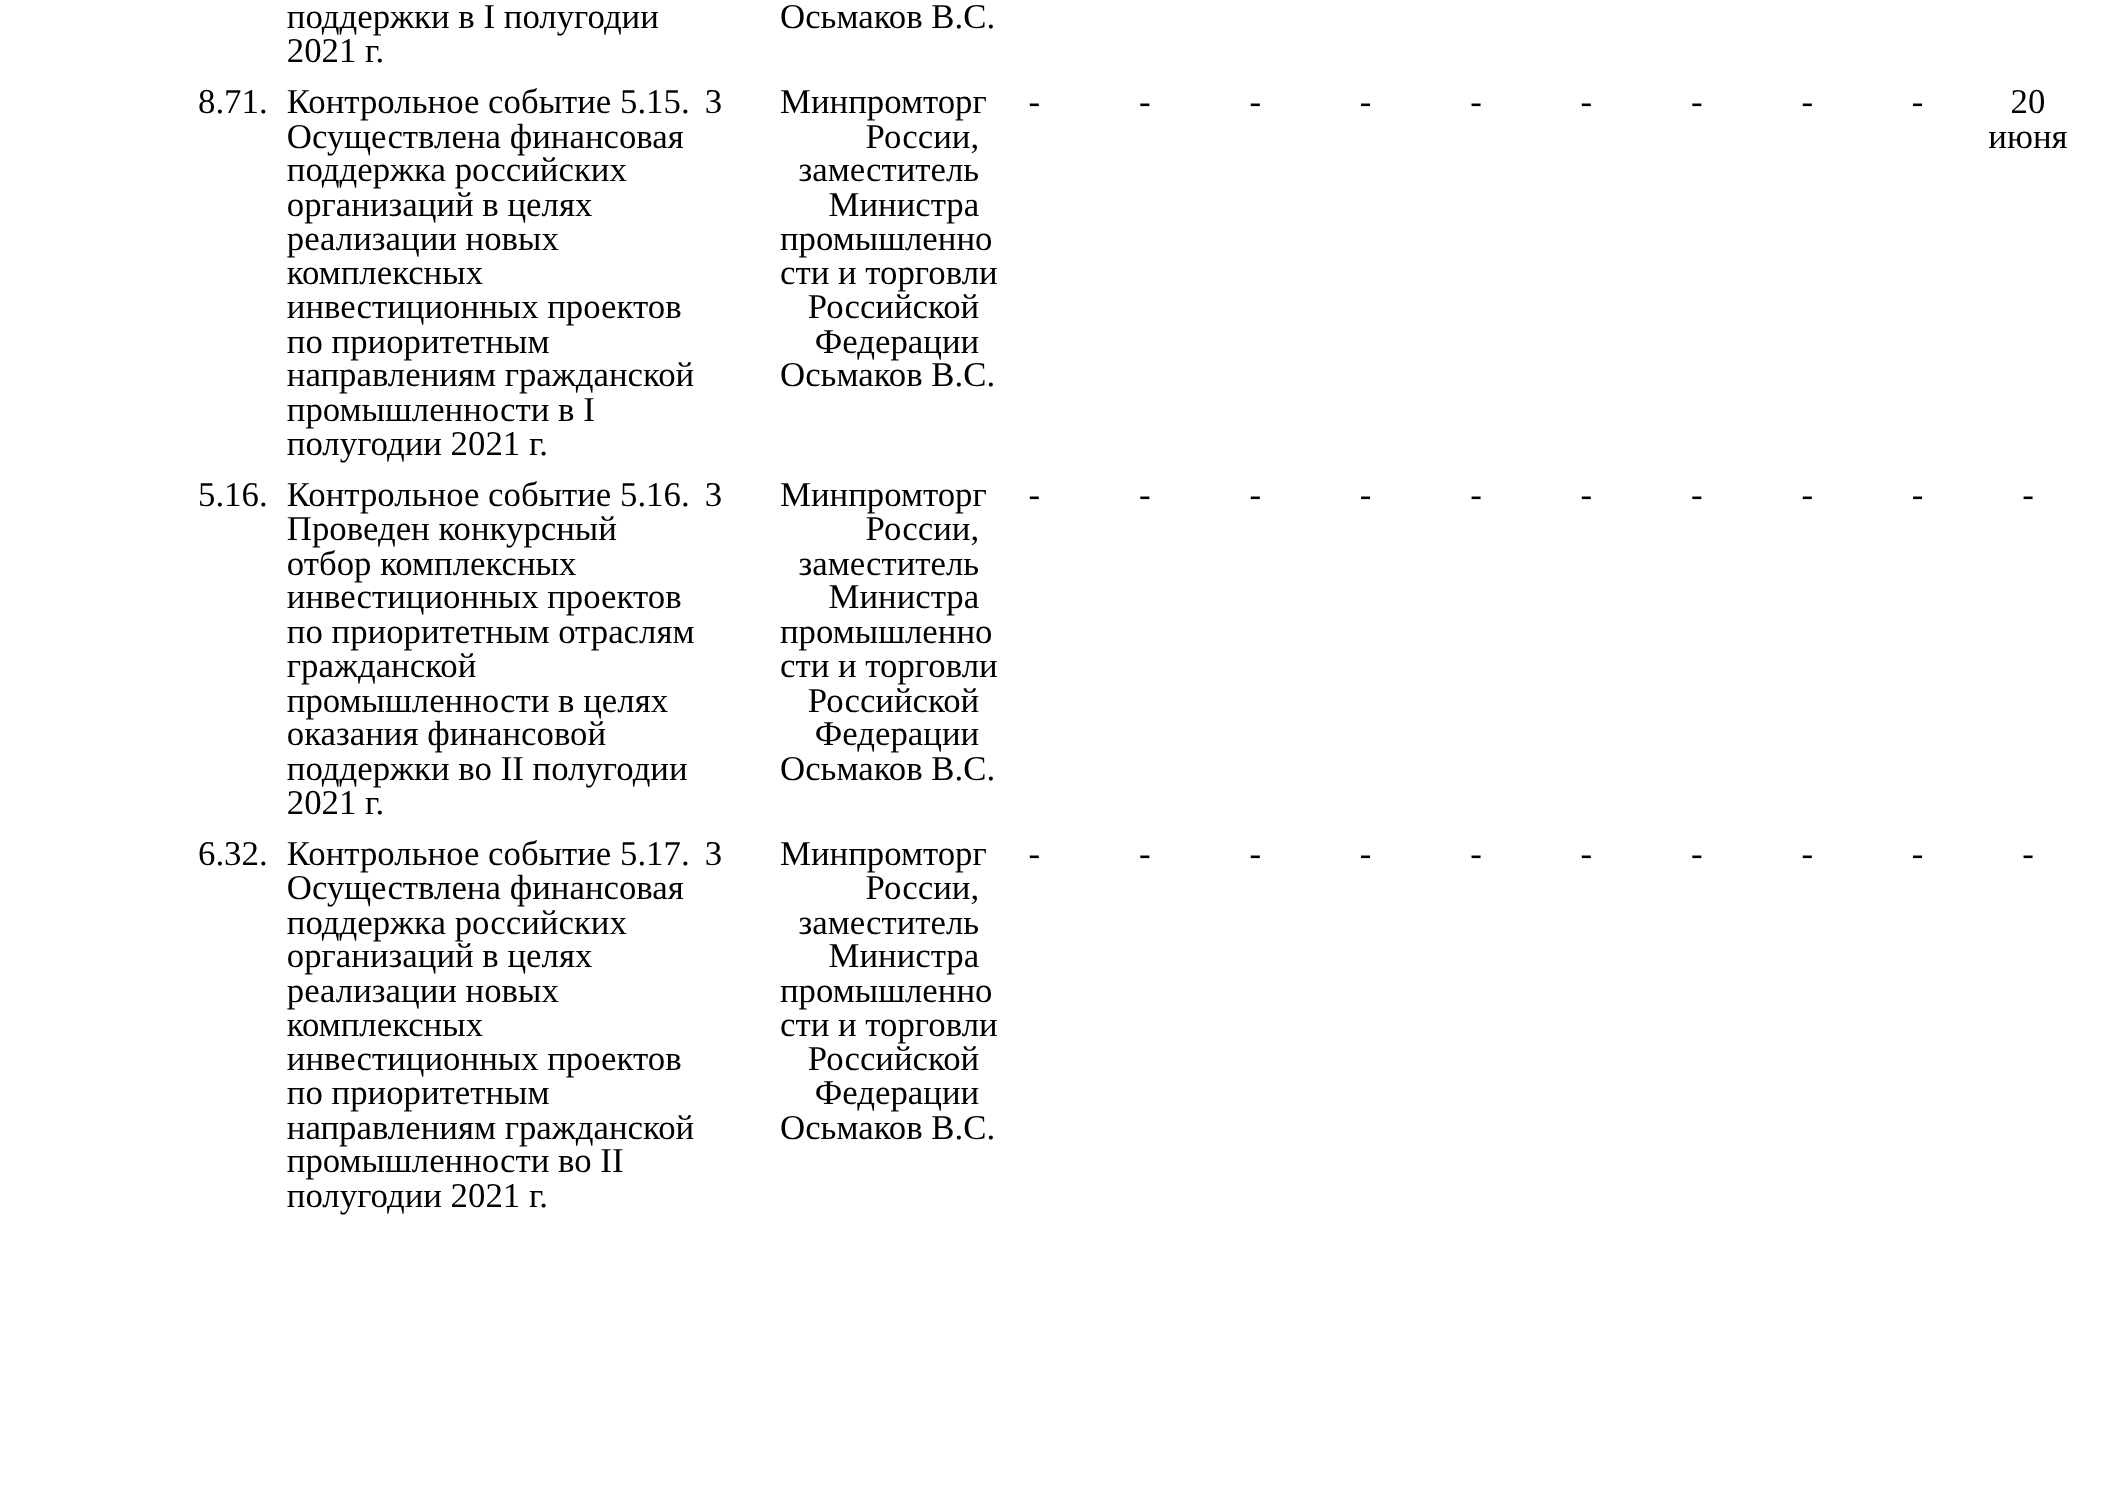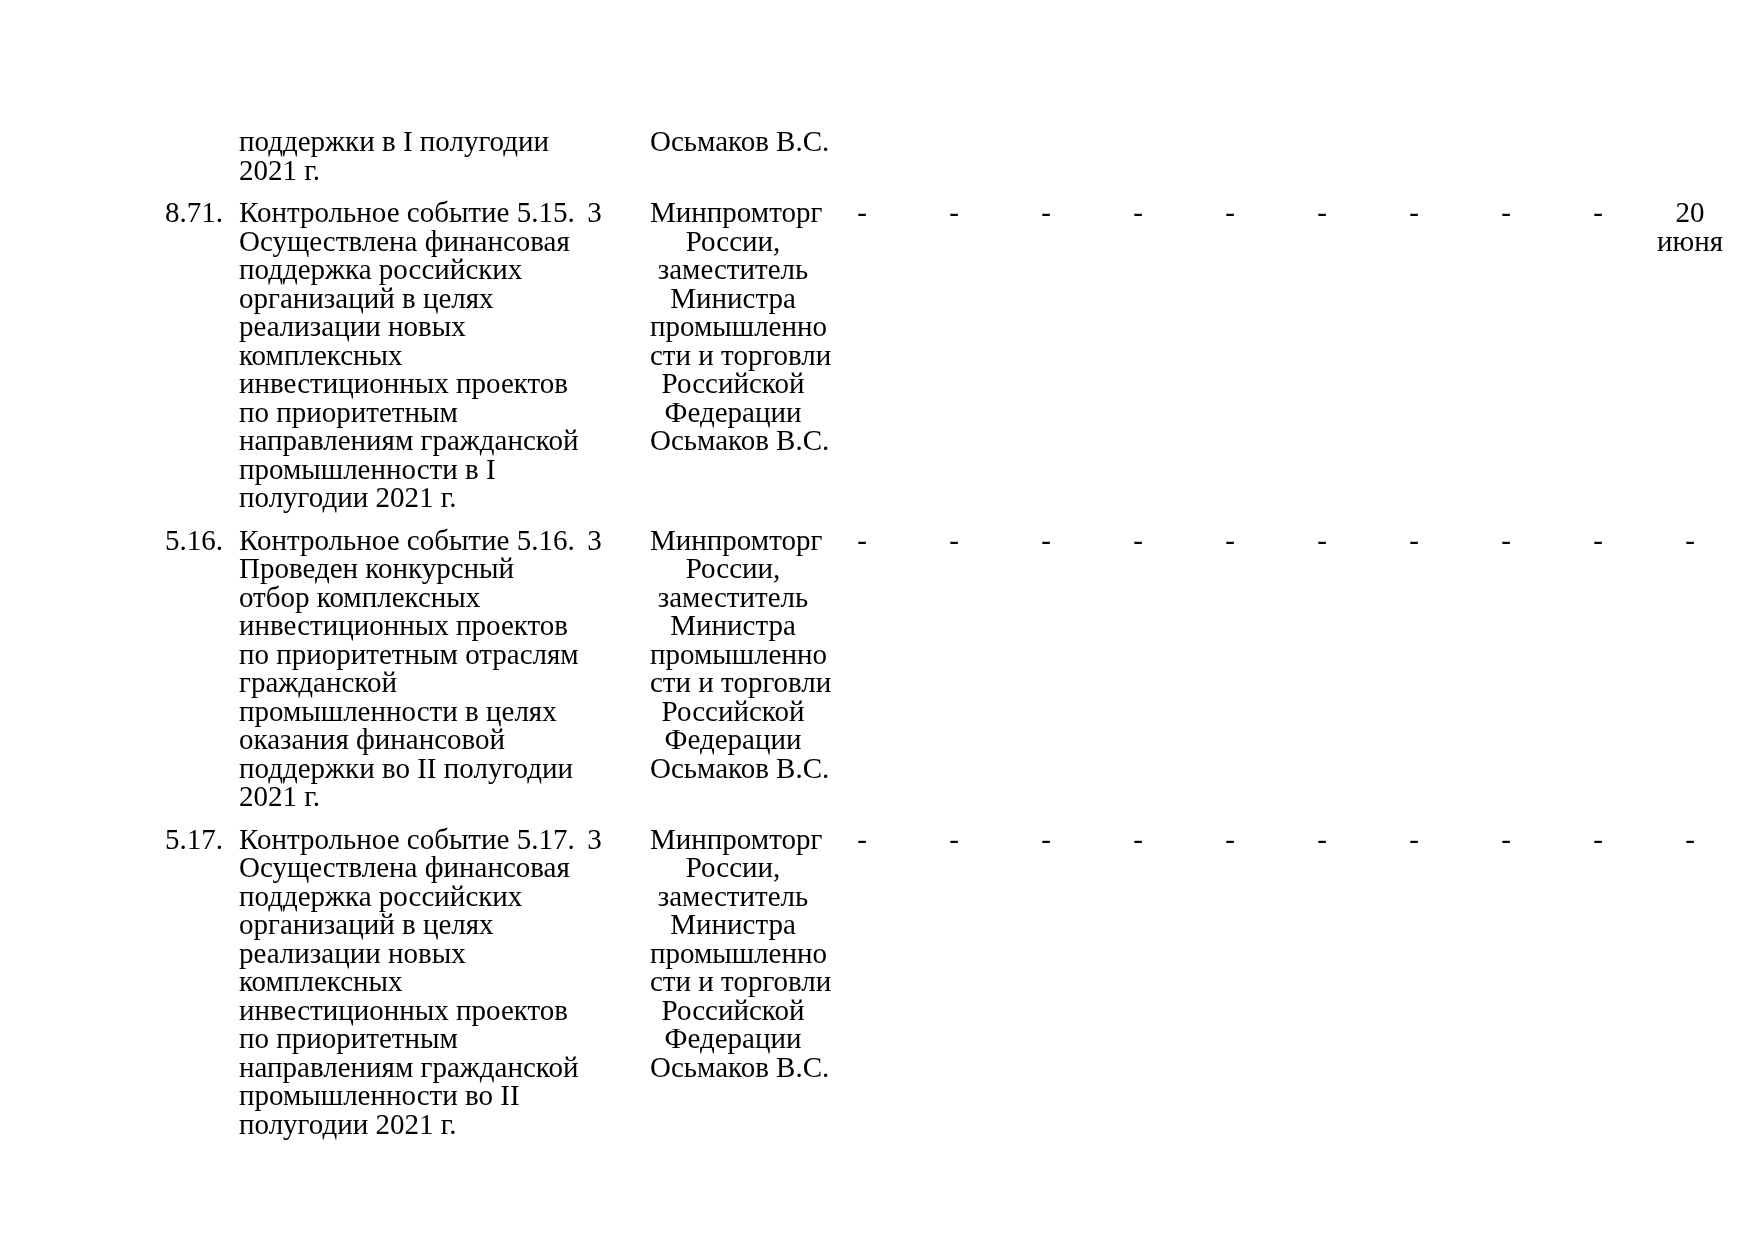--- a/index.html
+++ b/index.html
@@ -11,35 +11,34 @@
     width: 1754px;
     height: 1240px;
     overflow: hidden;
     color: #000000;
     font-family: "Liberation Serif", serif;
     font-size: 29px;
     line-height: 28.5px;
   }
   .doc-table {
     margin-left: 165px;
-    padding-top: 127px;
   }
   .doc-row {
     display: flex;
     align-items: flex-start;
     margin-bottom: 14px;
   }
   .cell {
     white-space: pre;      
     flex: 0 0 auto;
   }
   .cell-number      { width: 74px;  text-align: left; }
   .cell-description { width: 300px; text-align: left; }
   .cell-code        { width: 111px; text-align: center; }
-  .cell-responsible { width: 166px; text-align: center; }
+  .cell-responsible { width: 166px; text-align: right; }
   .cell-mark        { width: 92px;  text-align: center; }
 </style>
 </head>
 <body>
 
 <div class="doc-table" id="doc-table">
     <div class="doc-row">
       <div class="cell cell-number"></div>
       <div class="cell cell-description">поддержки в I полугодии
 2021 г.</div>
@@ -118,21 +117,21 @@
       <div class="cell cell-mark">-</div>
       <div class="cell cell-mark">-</div>
       <div class="cell cell-mark">-</div>
       <div class="cell cell-mark">-</div>
       <div class="cell cell-mark">-</div>
       <div class="cell cell-mark">-</div>
       <div class="cell cell-mark">-</div>
       <div class="cell cell-mark">-</div>
     </div>
     <div class="doc-row">
-      <div class="cell cell-number">5.17.</div>
+      <div class="cell cell-number">6.32.</div>
       <div class="cell cell-description">Контрольное событие 5.17.
 Осуществлена финансовая
 поддержка российских
 организаций в целях
 реализации новых
 комплексных
 инвестиционных проектов
 по приоритетным
 направлениям гражданской
 промышленности во II

